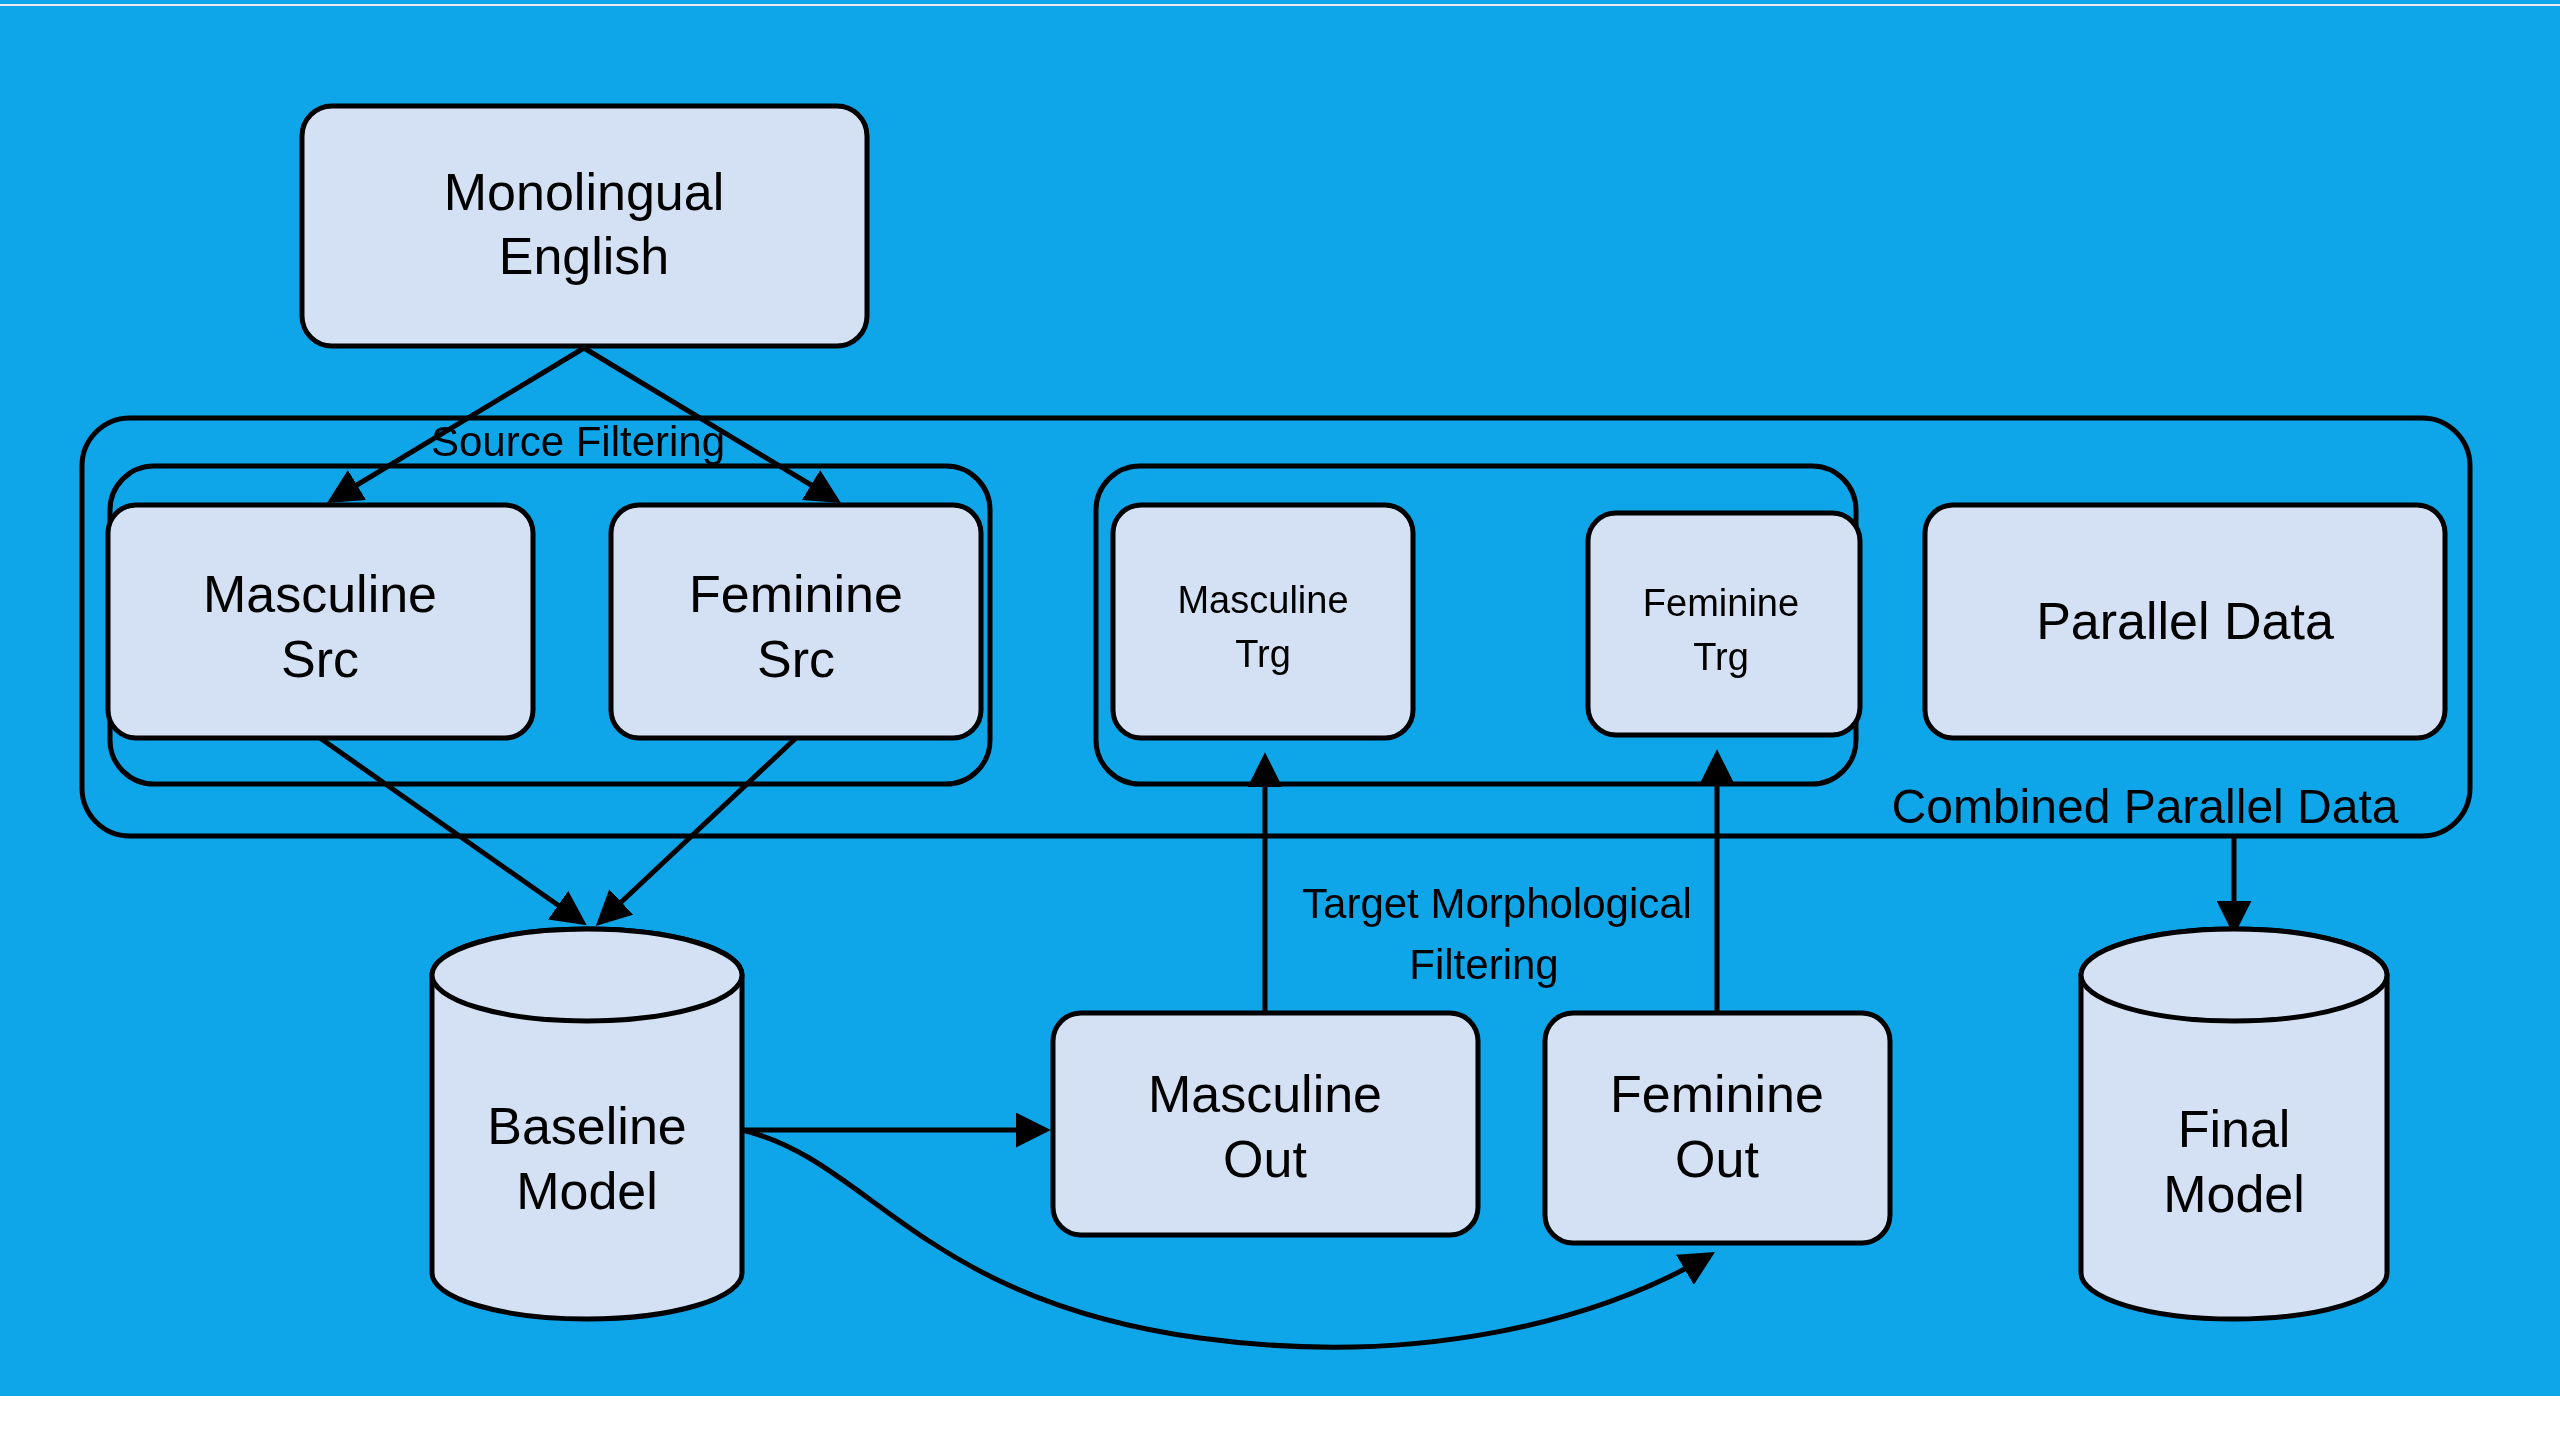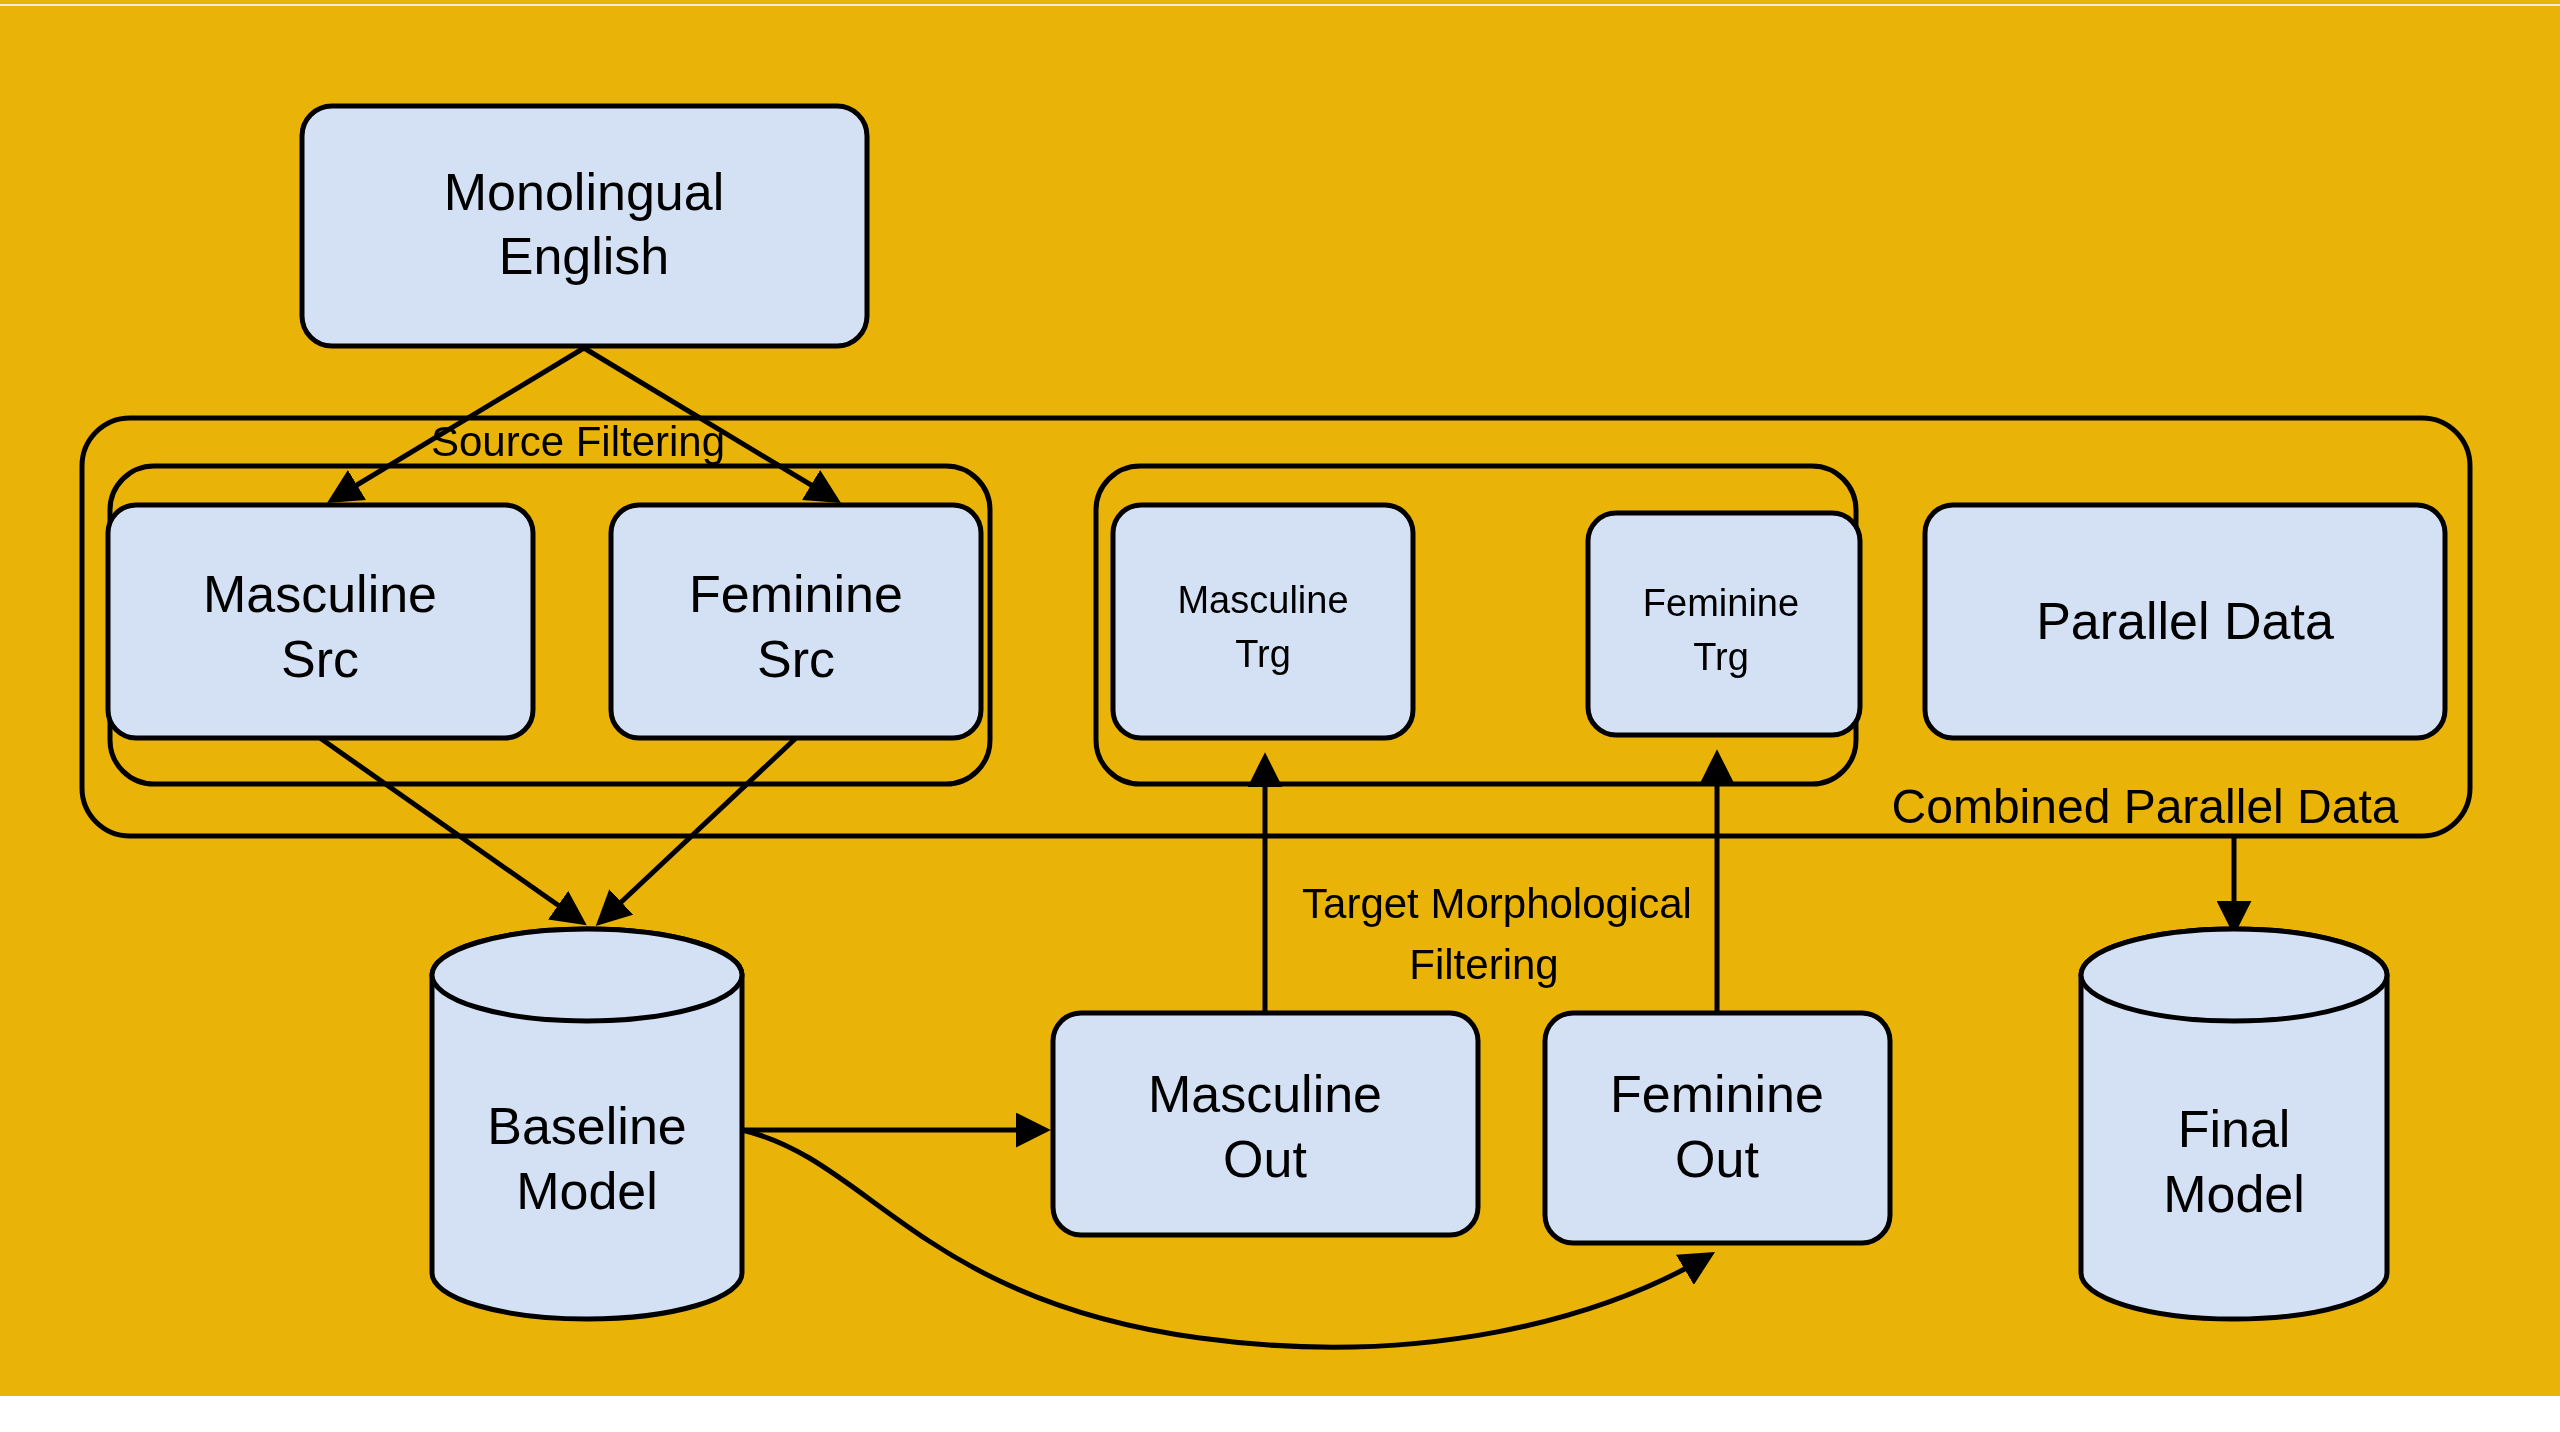--- a/index.html
+++ b/index.html
@@ -10,21 +10,21 @@
   body {
     width: 2560px;
     height: 1432px;
     font-family: "Liberation Sans", sans-serif;
     overflow: hidden;
   }
   #diagram-root {
     position: relative;
     width: 2560px;
     height: 1396px;
-    background: #eab308;
+    background: #0ea5e9;
   }
   svg.canvas {
     position: absolute;
     top: 0;
     left: 0;
     width: 2560px;
     height: 1432px;
     display: block;
   }
   .node-shape {

